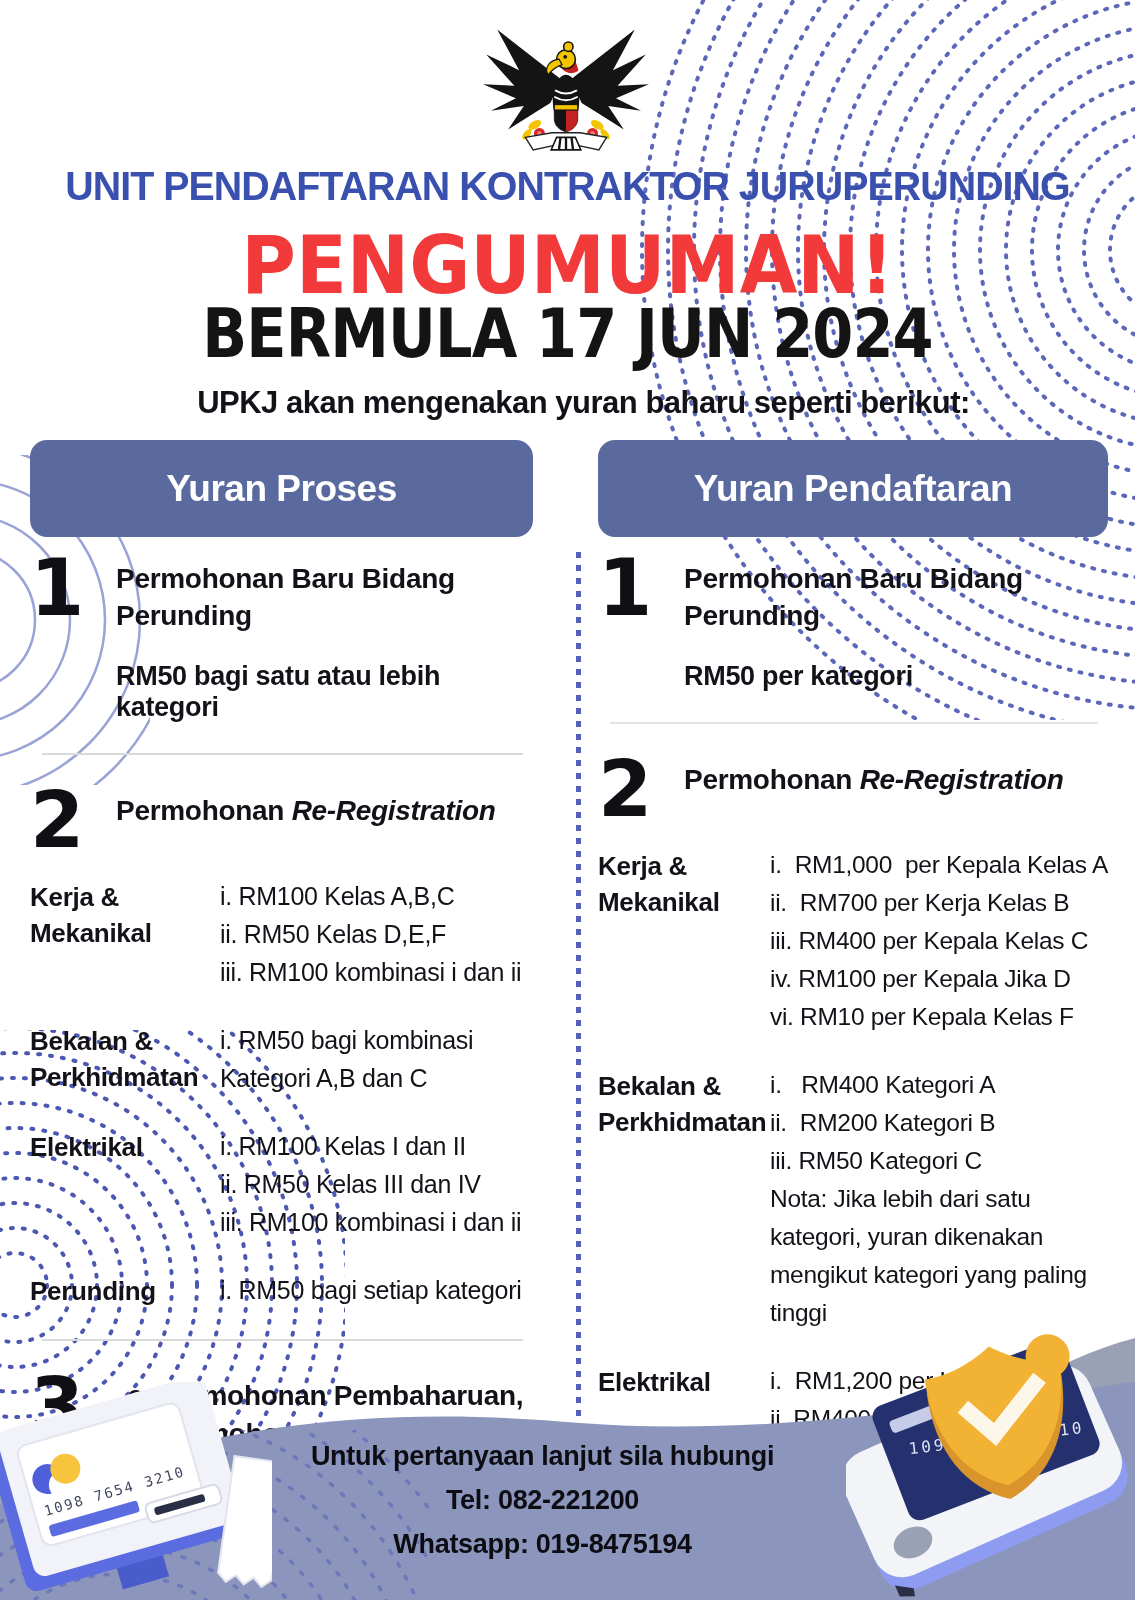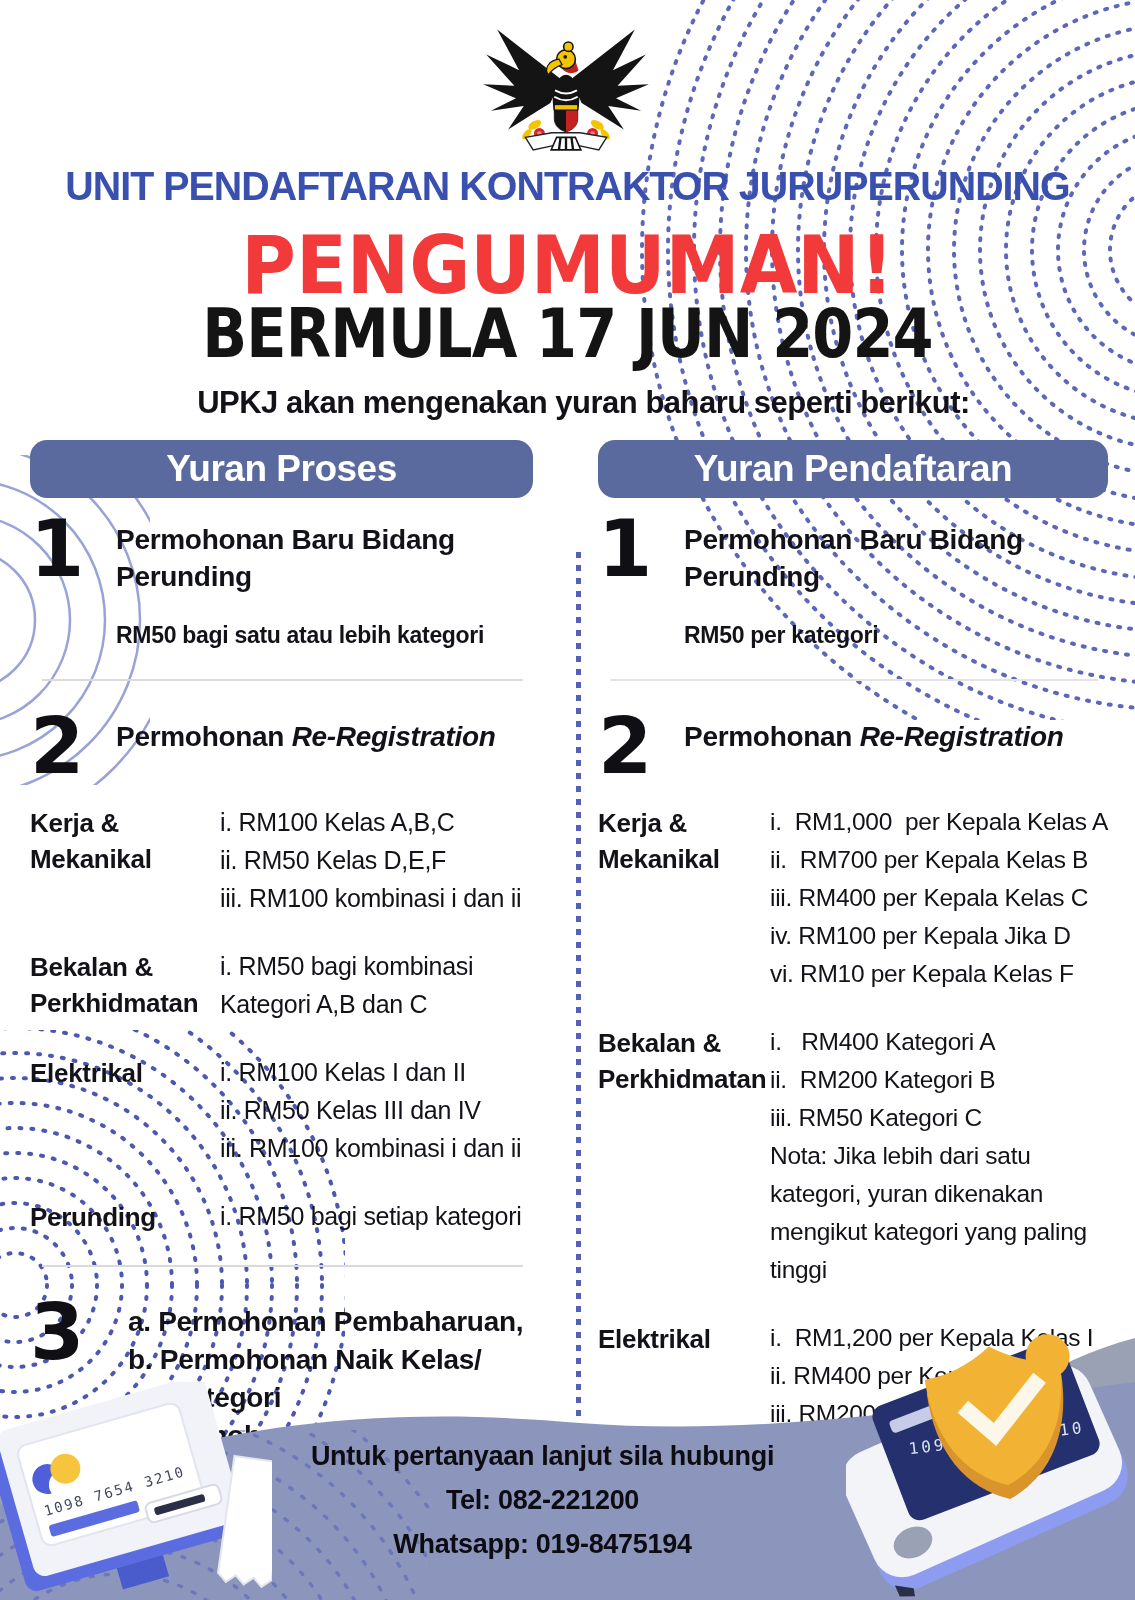--- a/index.html
+++ b/index.html
@@ -33,32 +33,32 @@
   .subtitle{
     position:absolute;left:16px;top:385px;width:1135px;text-align:center;z-index:2;
     font-size:31px;font-weight:bold;letter-spacing:-0.5px;
   }
 
   
   .col{position:absolute;top:440px;z-index:2;}
   .col-left{left:30px;width:503px;}
   .col-right{left:598px;width:510px;}
   .pill{
-    height:58px;border-radius:17px;background:#5a6a9e;color:#fff;
+    height:97px;border-radius:17px;background:#5a6a9e;color:#fff;
     display:flex;align-items:center;justify-content:center;
     font-size:37px;font-weight:bold;letter-spacing:-0.5px;margin-bottom:14px;
   }
   .sec{display:grid;grid-template-columns:84px 1fr;column-gap:2px;}
   .num{
     font-family:"DejaVu Sans",sans-serif;font-size:78px;font-weight:900;
     line-height:.95;letter-spacing:-3px;color:#101014;
   }
   .sec-title{font-size:28px;font-weight:bold;line-height:1.32;padding-top:10px;letter-spacing:-0.3px;}
   .sec-title em{font-style:italic;}
-  .fee{font-size:23px;font-weight:bold;margin-top:26px;letter-spacing:-0.3px;}
+  .fee{font-size:27px;font-weight:bold;margin-top:26px;letter-spacing:-0.3px;}
   .divider{border-top:2px solid #dadada;margin:30px 10px 28px 12px;}
   .rows{margin-top:20px;}
   .frow{display:grid;grid-template-columns:190px 1fr;margin-bottom:30px;}
   .col-right .frow{grid-template-columns:172px 1fr;}
   .flabel{font-size:26px;font-weight:bold;line-height:1.4;letter-spacing:-0.3px;padding-top:2px;}
   .vline{font-size:25px;font-weight:normal;line-height:38px;white-space:pre-wrap;letter-spacing:-0.3px;}
   .col-right .vline{font-size:24.5px;}
   .s3-list{padding-top:8px;}
   .s3-item{font-size:28px;font-weight:bold;line-height:38px;padding-left:42px;text-indent:-42px;letter-spacing:-0.3px;}
 
@@ -265,21 +265,21 @@
       <div class="sec-title">
         <span>Permohonan </span><em>Re-Registration</em>
       </div>
     </div>
 
     <div class="rows">
       <div class="frow">
         <div class="flabel">Kerja &amp; Mekanikal</div>
         <div>
           <div class="vline">i.  RM1,000  per Kepala Kelas A</div>
-          <div class="vline">ii.  RM700 per Kepala Kelas B</div>
+          <div class="vline">ii.  RM700 per Kerja Kelas B</div>
           <div class="vline">iii. RM400 per Kepala Kelas C</div>
           <div class="vline">iv. RM100 per Kepala Jika D</div>
           <div class="vline">vi. RM10 per Kepala Kelas F</div>
         </div>
       </div>
       <div class="frow">
         <div class="flabel">Bekalan &amp; Perkhidmatan</div>
         <div>
           <div class="vline">i.   RM400 Kategori A</div>
           <div class="vline">ii.  RM200 Kategori B</div>

